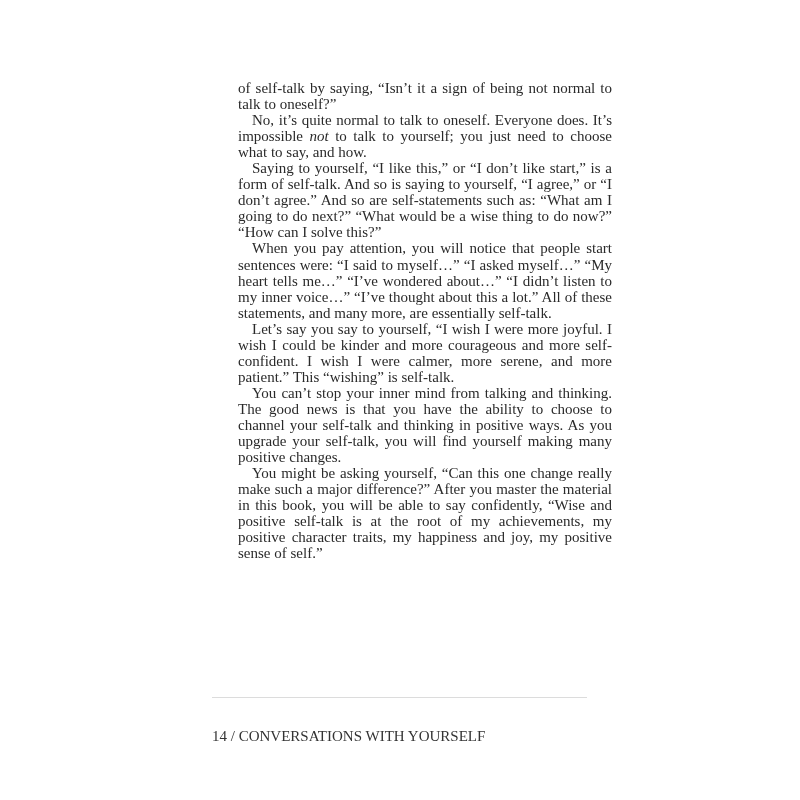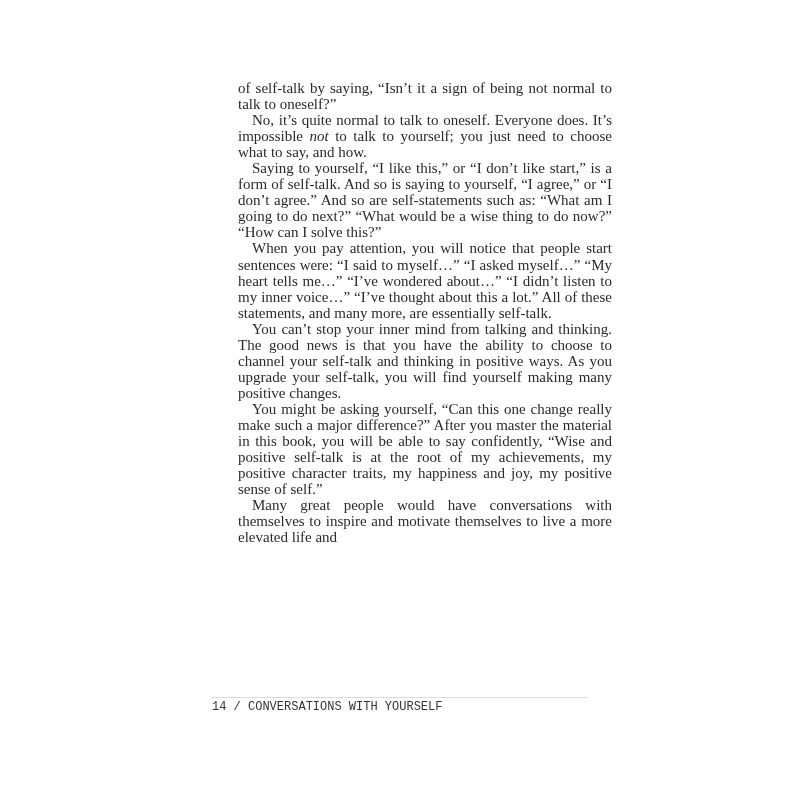--- a/index.html
+++ b/index.html
@@ -40,35 +40,35 @@
       position: absolute;
       left: 212px;
       top: 697px;
       width: 375px;
       height: 0;
       border-top: 1px solid #dcdcdc;
     }
     .footer {
       position: absolute;
       left: 212px;
-      top: 700px;
-      font-family: Liberation Mono, monospace;
-      font-size: 12px;
+      top: 728px;
+      font-family: Liberation Serif, serif;
+      font-size: 15px;
       color: #333333;
       letter-spacing: 0px;
       white-space: nowrap;
     }
   </style>
 </head>
 <body>
 
 <div class="page">
   <p class="para first"><span>of self-talk by saying, “Isn’t it a sign of being not normal to talk to oneself?”</span></p>
   <p class="para"><span>No, it’s quite normal to talk to oneself. Everyone does. It’s impos­sible </span><em>not</em><span> to talk to yourself; you just need to choose what to say, and how.</span></p>
   <p class="para"><span>Saying to yourself, “I like this,” or “I don’t like start,” is a form of self-talk. And so is saying to yourself, “I agree,” or “I don’t agree.” And so are self-statements such as: “What am I going to do next?” “What would be a wise thing to do now?” “How can I solve this?”</span></p>
   <p class="para"><span>When you pay attention, you will notice that people start sen­tences were: “I said to myself…” “I asked myself…” “My heart tells me…” “I’ve wondered about…” “I didn’t listen to my inner voice…” “I’ve thought about this a lot.” All of these statements, and many more, are essentially self-talk.</span></p>
+  <p class="para"><span>Let’s say you say to yourself, “I wish I were more joyful. I wish I could be kinder and more courageous and more self-confident. I wish I were calmer, more serene, and more patient.” This “wishing” is self-talk.</span></p>
   <p class="para"><span>You can’t stop your inner mind from talking and thinking. The good news is that you have the ability to choose to channel your self-talk and thinking in positive ways. As you upgrade your self-talk, you will find yourself making many positive changes.</span></p>
   <p class="para"><span>You might be asking yourself, “Can this one change really make such a major difference?” After you master the material in this book, you will be able to say confidently, “Wise and positive self-talk is at the root of my achievements, my positive character traits, my happi­ness and joy, my positive sense of self.”</span></p>
-  <p class="para"><span>Many great people would have conversations with themselves to inspire and motivate themselves to live a more elevated life and</span></p>
 </div>
 
 <div class="footer-rule"></div>
 <div class="footer"><span>14</span><span> / </span><span>CONVERSATIONS WITH YOURSELF</span></div>
 
 </body></html>

